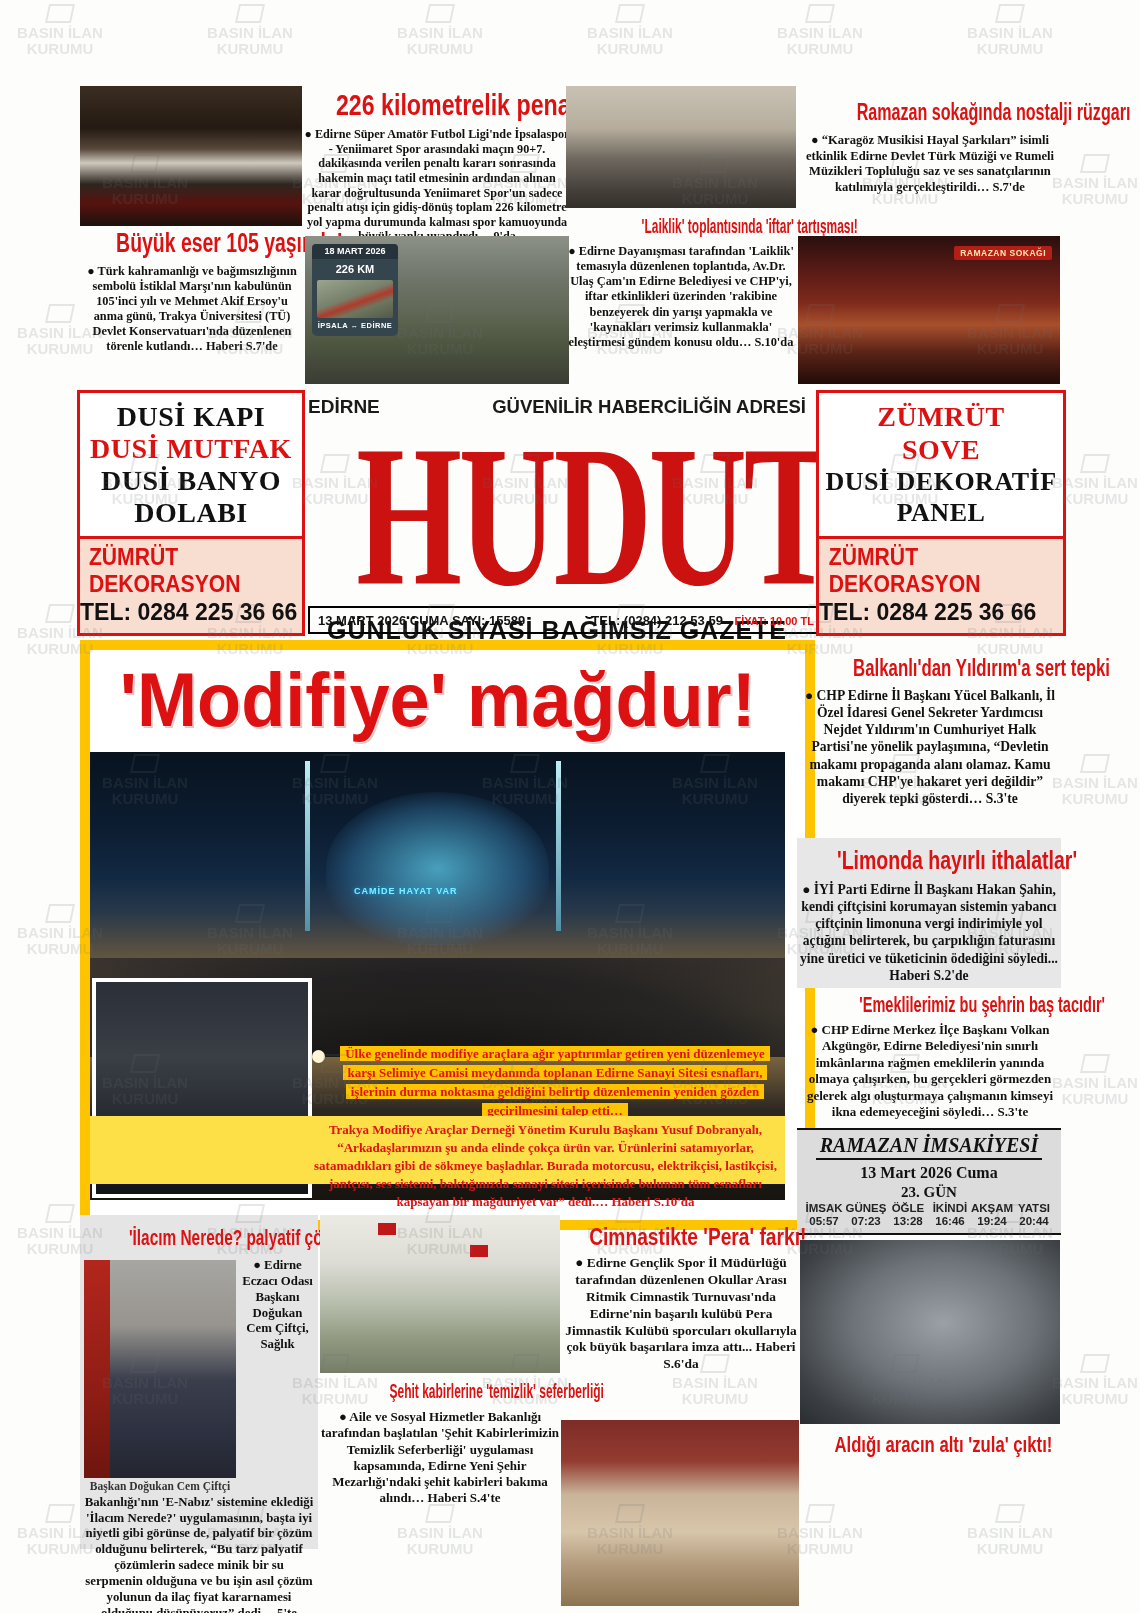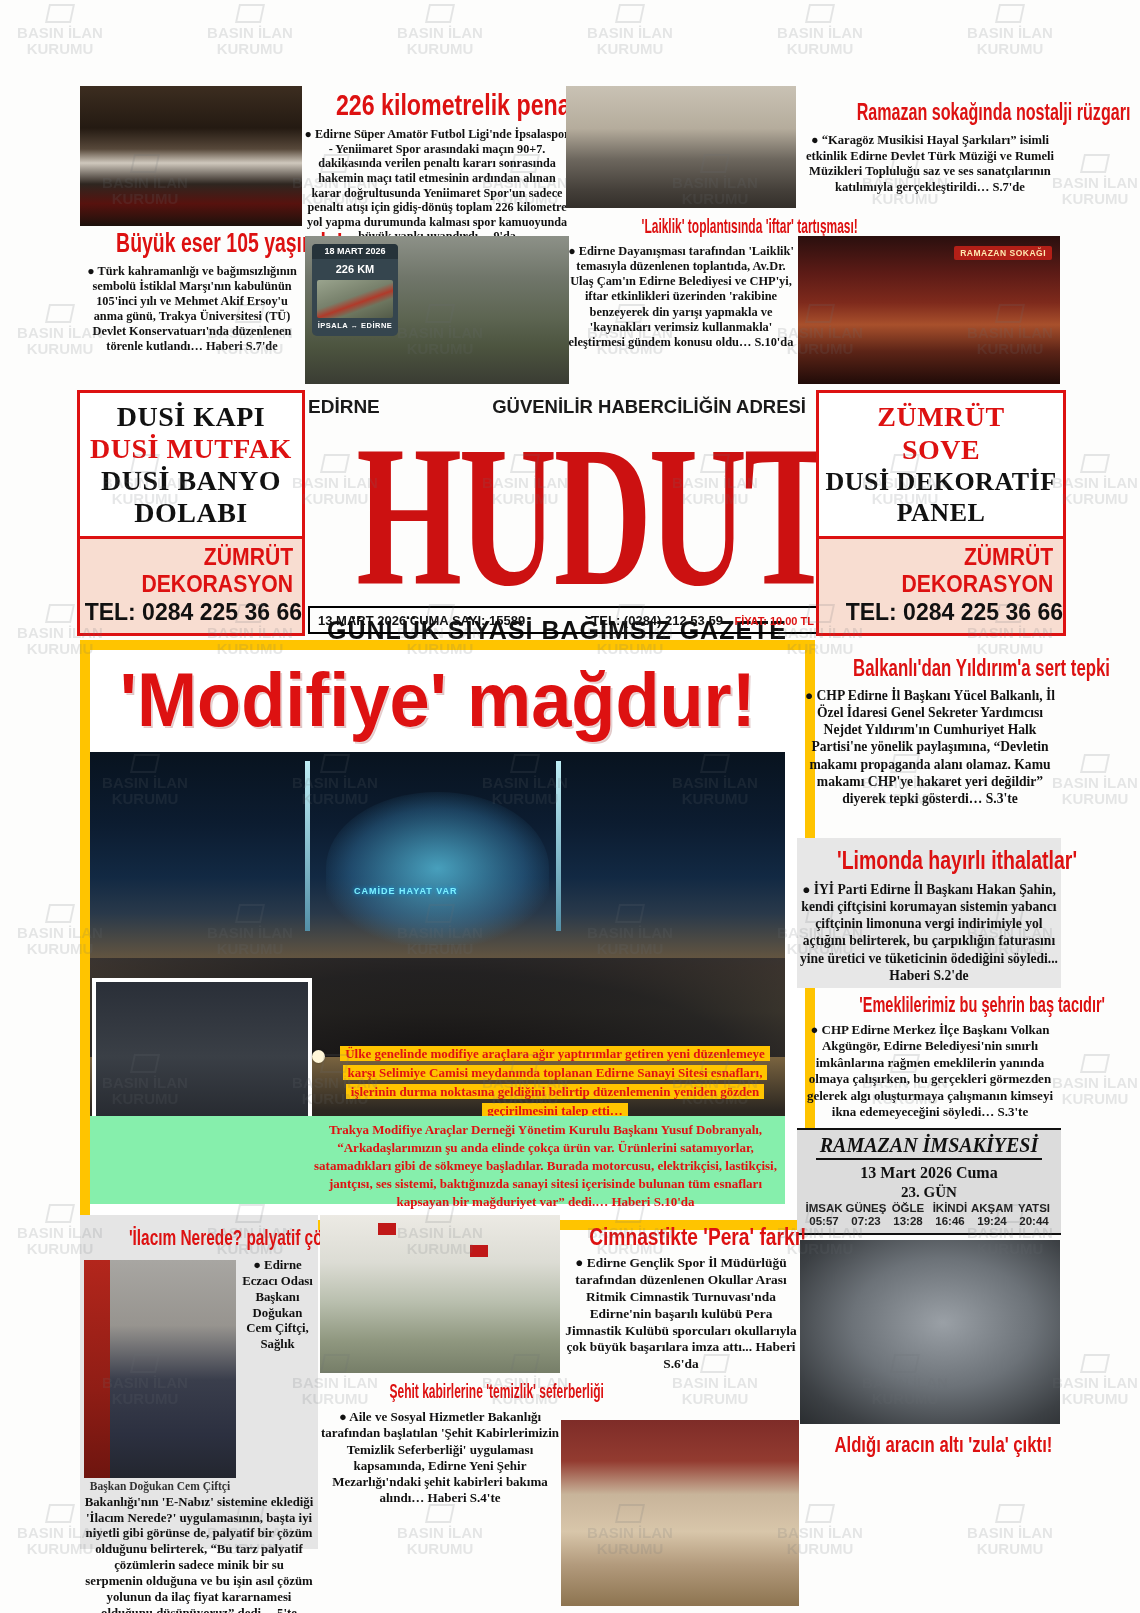--- a/index.html
+++ b/index.html
@@ -42,21 +42,21 @@
      background:linear-gradient(180deg,#2a0f0e 0%,#5c1b16 25%,#7e2a1c 45%,#a8502c 60%,#5c2417 78%,#200b08 100%);}
   .stage-sign{position:absolute;right:8px;top:10px;background:#b31f17;color:#ffe9b0;
      font-family:"Liberation Sans",sans-serif;font-weight:bold;font-size:8.5px;padding:2px 6px;border-radius:2px;letter-spacing:.5px;}
   
   .ad{border:3px solid #dd1111;background:#fff;display:flex;flex-direction:column;}
   .ad-left{left:77px;top:390px;width:222px;height:240px;}
   .ad-right{left:816px;top:390px;width:244px;height:240px;}
   .ad-main{flex:1;display:flex;flex-direction:column;justify-content:space-evenly;align-items:center;padding:6px 2px;}
   .ad-line{font-weight:bold;font-size:28px;letter-spacing:.5px;color:#111;line-height:1.05;}
   .ad-red{color:#dd1111;}
-  .ad-foot{border-top:3px solid #dd1111;background:#f8ddd1;text-align:right;padding:5px 0 7px 0;}
+  .ad-foot{border-top:3px solid #dd1111;background:#f8ddd1;text-align:left;padding:5px 0 7px 0;}
   .ad-brand{color:#dd1111;font-family:"Liberation Sans",sans-serif;font-weight:bold;font-size:23px;line-height:1.2;display:inline-block;transform:scaleX(.92);}
   .ad-tel{display:block;font-family:"Liberation Sans",sans-serif;font-weight:bold;font-size:23px;color:#111;}
   .mast{left:306px;top:392px;width:502px;height:242px;}
   .m-top{display:flex;justify-content:space-between;align-items:baseline;padding:4px 2px 0 2px;
      font-family:"Liberation Sans",sans-serif;font-weight:bold;color:#1a1a1a;}
   .m-city{font-size:19px;}
   .m-slogan{font-size:18.5px;}
   .m-title{display:block;text-align:center;color:#cc1111;font-weight:bold;font-size:170px;line-height:158px;
      letter-spacing:-4px;transform:scale(.8,1.18);transform-origin:center top;margin-top:6px;}
   .m-sub{display:block;text-align:center;font-family:"Liberation Sans",sans-serif;font-weight:bold;
@@ -76,21 +76,21 @@
   .minaret{position:absolute;top:2%;width:5px;height:38%;background:linear-gradient(180deg,#bfeef6,#5390a8);}
   .mosque-sign{position:absolute;left:38%;top:30%;color:#7df0ff;font-family:"Liberation Sans",sans-serif;
      font-weight:bold;font-size:9px;letter-spacing:1px;text-shadow:0 0 4px #0af;}
   .crowd{position:absolute;left:0;top:46%;width:100%;height:22%;
      background:radial-gradient(ellipse at 50% 100%,rgba(10,10,14,.9) 0%,rgba(20,22,28,.85) 60%,rgba(30,30,38,.6) 100%);}
   .inset{position:absolute;left:2px;top:328px;width:212px;height:212px;border:4px solid #fff;
      background:linear-gradient(180deg,#2a2f38 0%,#3a3f46 35%,#23262c 70%,#121317 100%);}
   .cap1{position:absolute;left:240px;top:394px;width:450px;text-align:center;}
   .cap1 .cap-text,.cap2 .cap-text{color:#e01212;font-weight:bold;font-size:13px;line-height:1.38;}
   .cap1 .cap-text{background:#ffc400;box-decoration-break:clone;-webkit-box-decoration-break:clone;padding:0 5px;}
-  .cap2{position:absolute;left:0;top:466px;width:695px;height:88px;background:#86efac;text-align:center;}
+  .cap2{position:absolute;left:0;top:466px;width:695px;height:68px;background:#fde047;text-align:center;}
   .cap2-inner{display:block;padding:5px 8px 0 224px;}
   .cap-dot{position:absolute;width:13px;height:13px;border-radius:50%;background:#fff6d8;box-shadow:0 0 3px rgba(0,0,0,.25);}
   
   .h-balkanli{left:798px;top:651px;width:262px;height:33px;font-size:24px;line-height:33px;}
   .t-balkanli{left:800px;top:687px;width:260px;font-size:13.6px;line-height:1.26;}
   .box-limonda{left:797px;top:838px;width:264px;height:150px;background:#e7e7e7;}
   .h-limonda{left:797px;top:843px;width:264px;height:34px;font-size:26px;line-height:34px;}
   .t-limonda{left:799px;top:881px;width:260px;font-size:13.6px;line-height:1.26;}
   .h-emekli{left:796px;top:989px;width:268px;height:31px;font-size:22px;line-height:31px;}
   .t-emekli{left:799px;top:1022px;width:262px;font-size:13px;line-height:1.26;}

